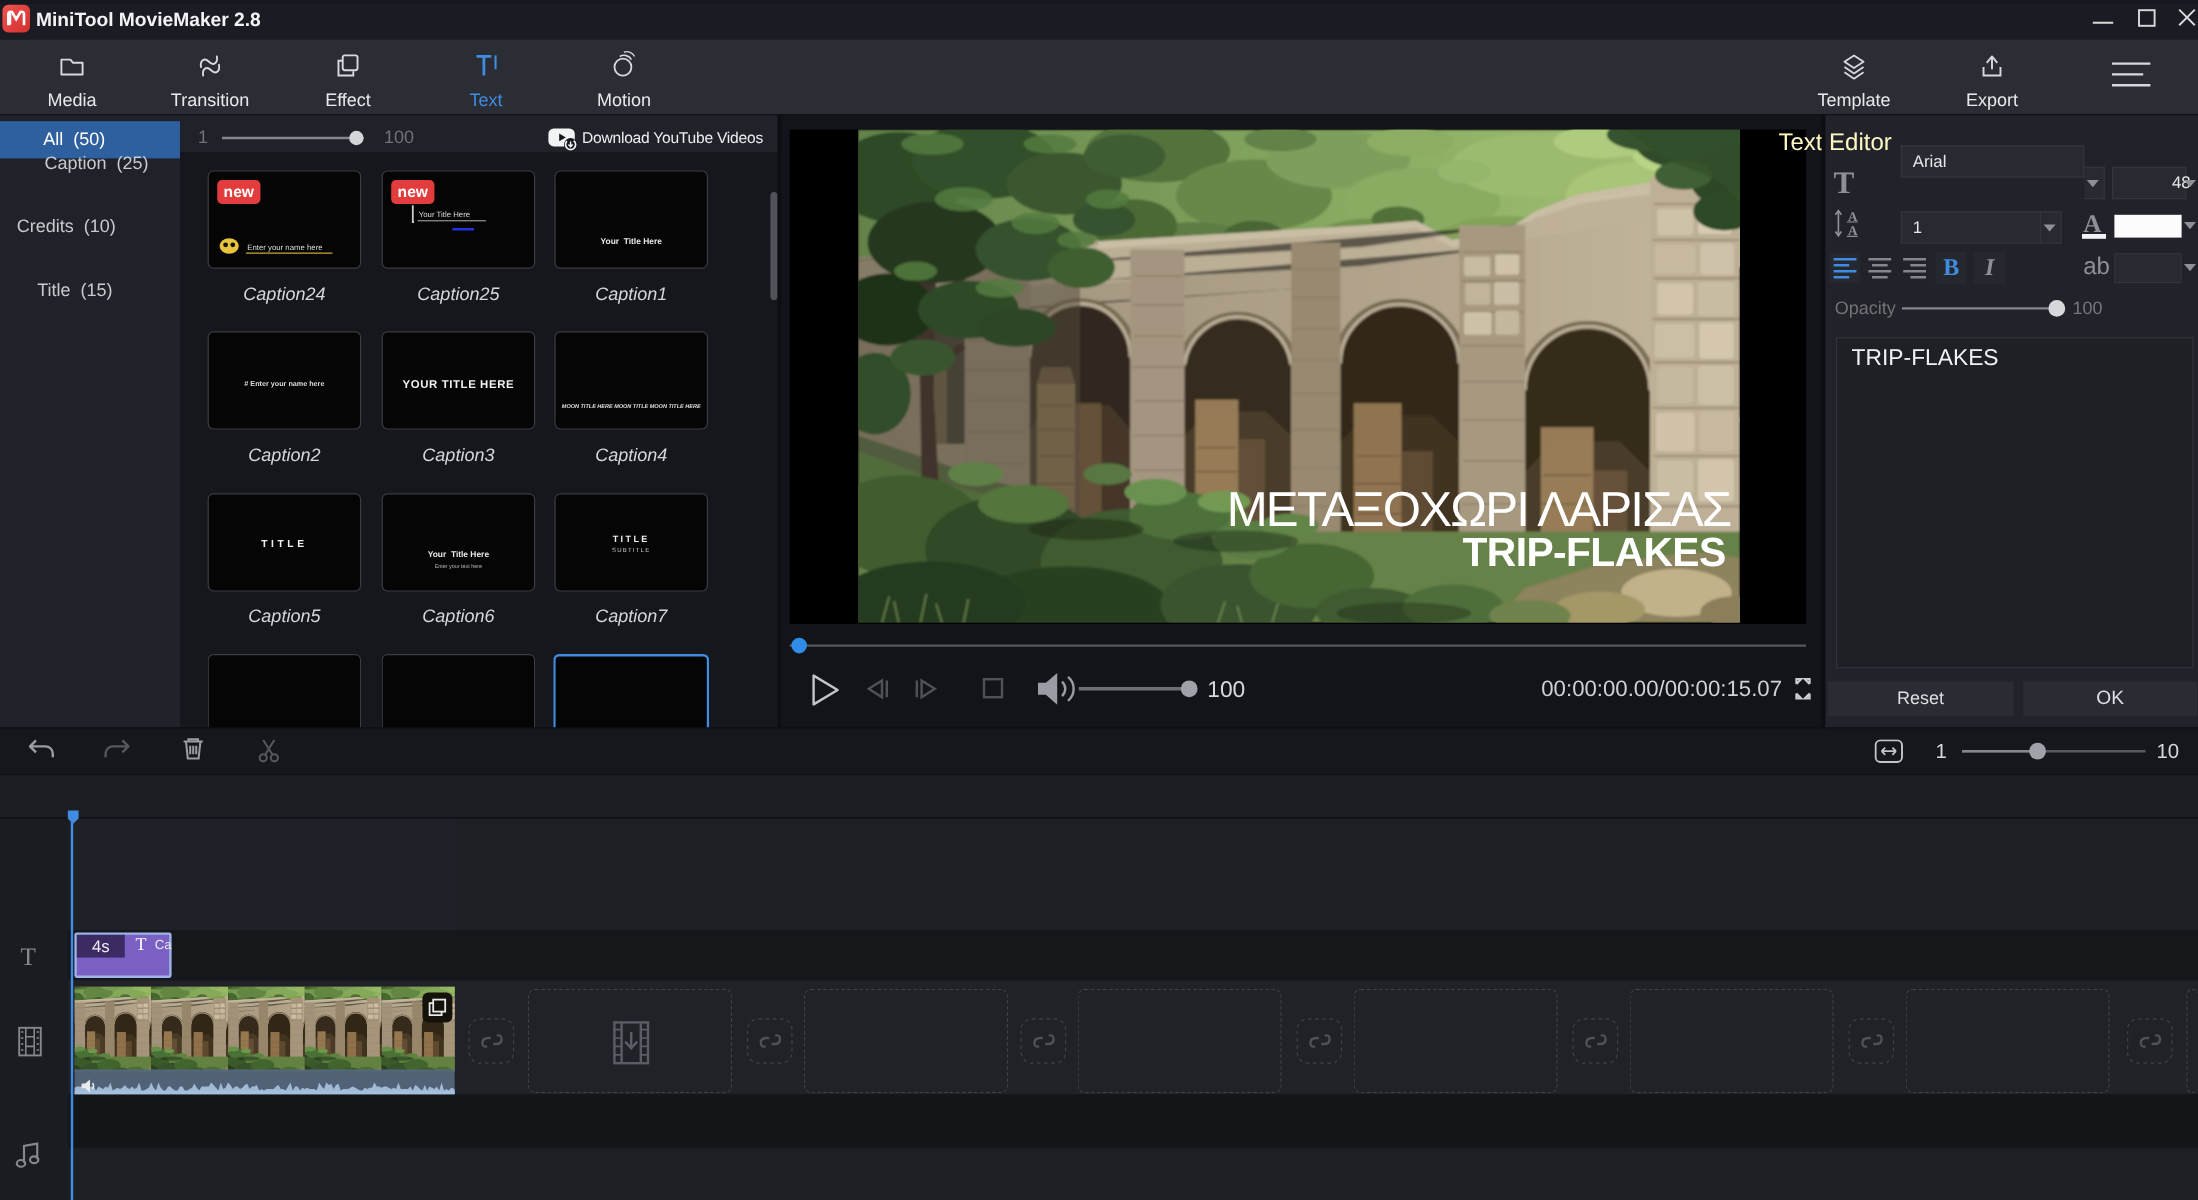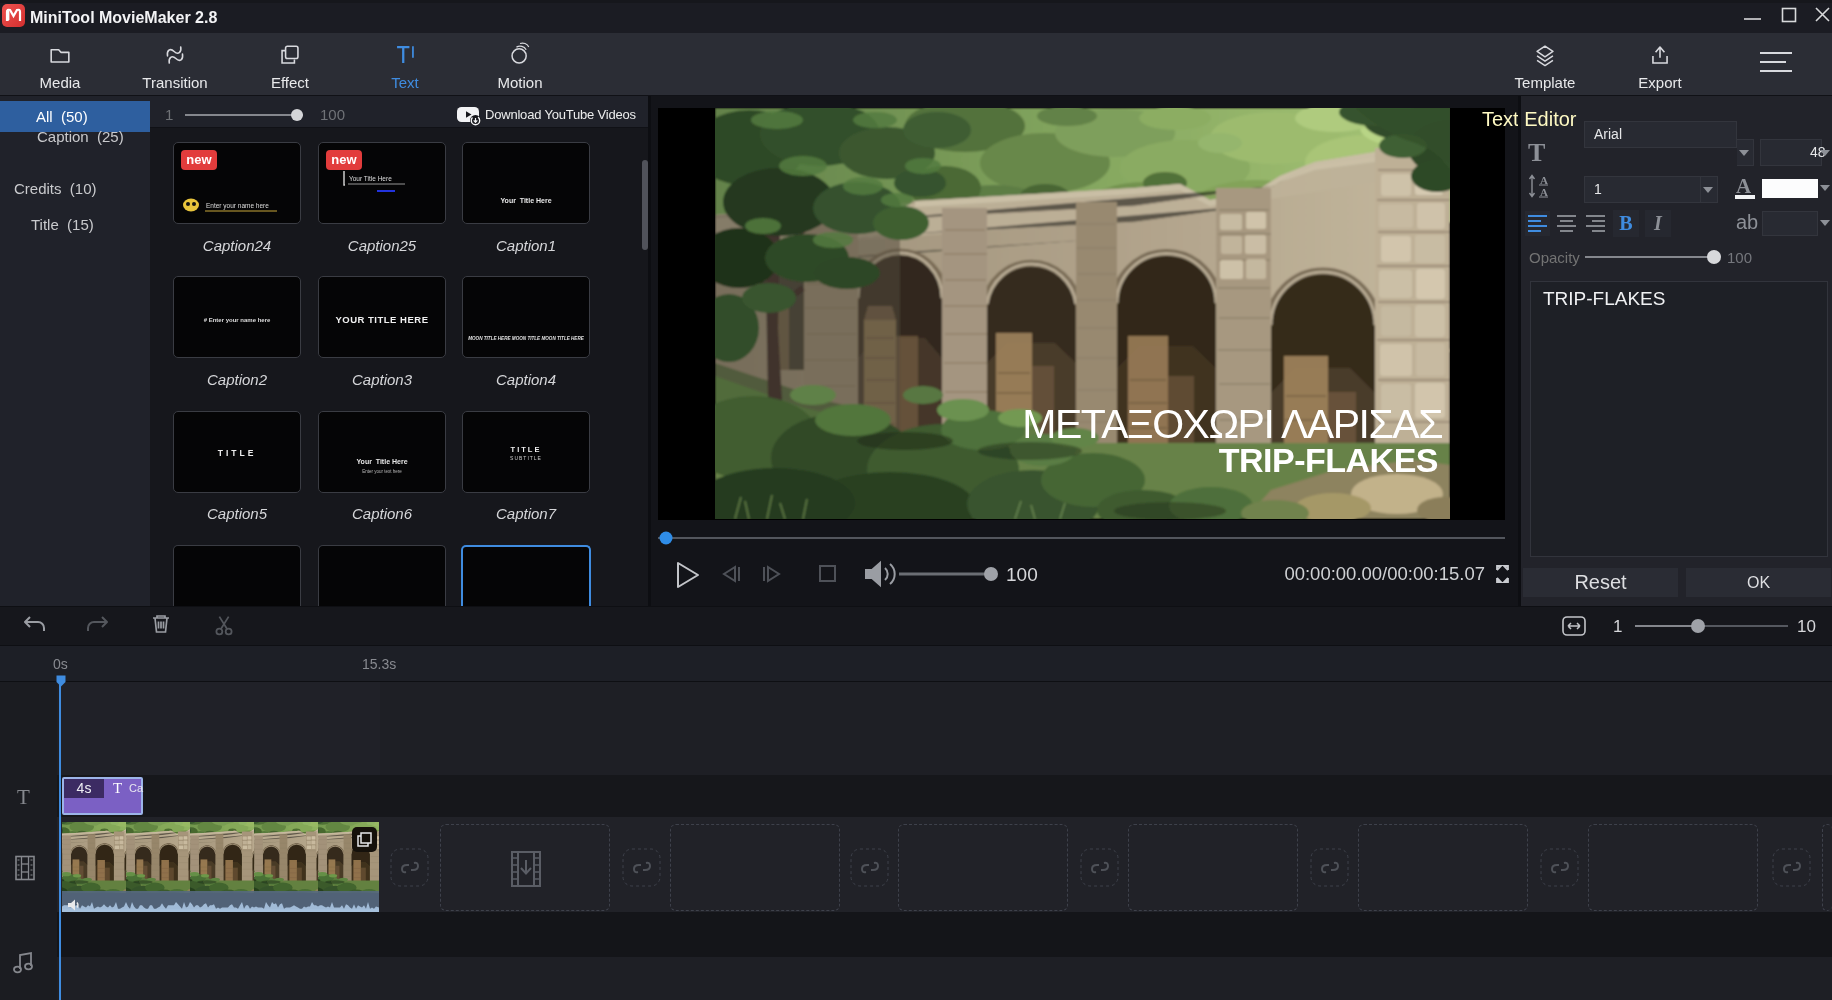--- a/index.html
+++ b/index.html
@@ -130,21 +130,21 @@
   <svg class="abs" style="left:1758px; top:48px;" width="36" height="30">
       <line x1="2" y1="5" x2="34" y2="5" stroke="#d8d9de" stroke-width="2"></line>
       <line x1="2" y1="14" x2="28" y2="14" stroke="#d8d9de" stroke-width="2"></line>
       <line x1="2" y1="23" x2="34" y2="23" stroke="#d8d9de" stroke-width="2"></line>
     </svg>
 
   <div class="abs" id="sidebar">
     <div class="cat sel" style="top:6px;padding-left:36px;">All&nbsp; (50)</div>
     <div class="cat" style="top:26px;margin-left:23px;">Caption&nbsp; (25)</div>
     <div class="cat" style="top:78px;">Credits&nbsp; (10)</div>
-    <div class="cat" style="top:114px;padding-left:31px;">Title&nbsp; (15)</div>
+    <div class="cat" style="top:132px;padding-left:31px;">Title&nbsp; (15)</div>
   </div>
 
   <div class="abs" id="gridpanel"></div>
   <div class="abs" id="gridhead"></div>
   <div class="abs" style="left:165px; top:106px; color:#6f7277; font-size:15px;">1</div>
   <svg class="abs" style="left:183px; top:108px;" width="125" height="14">
     <line x1="2" y1="7" x2="120" y2="7" stroke="#85878d" stroke-width="2"></line>
     <circle cx="114" cy="7" r="6" fill="#d4d5d8"></circle>
   </svg>
   <div class="abs" style="left:320px; top:106px; color:#6f7277; font-size:15px;">100</div>
@@ -560,21 +560,21 @@
   <div class="abs" style="left:1529px; top:249px; color:#737373; font-size:15px;">Opacity</div>
   <svg class="abs" style="left:1583px; top:249px;" width="145" height="16">
     <line x1="2" y1="8" x2="133" y2="8" stroke="#85878d" stroke-width="2"></line>
     <circle cx="131" cy="8" r="7" fill="#d7d8db"></circle>
   </svg>
   <div class="abs" style="left:1727px; top:249px; color:#75777d; font-size:15px;">100</div>
 
   <div class="abs" style="left:1530px; top:281px; width:298px; height:276px; background:#1e2026; border:1px solid #32343c;">
     <span style="position:absolute; left:12px; top:6px; color:#f0f1f3; font-size:19px;">TRIP-FLAKES</span>
   </div>
-  <div class="abs" style="left:1523px; top:568px; width:155px; height:29px; background:#2a2c34; color:#dedfe2; font-size:20px; text-align:center; line-height:29px;">Reset</div>
+  <div class="abs" style="left:1523px; top:568px; width:155px; height:29px; background:#2a2c34; color:#dedfe2; font-size:15px; text-align:center; line-height:29px;">Reset</div>
   <div class="abs" style="left:1686px; top:568px; width:145px; height:29px; background:#2a2c34; color:#dedfe2; font-size:16px; text-align:center; line-height:29px;">OK</div>
 
   <div class="abs" id="timeline"></div>
   <div class="abs" id="tltoolbar"></div>
 
   <svg class="abs" style="left:22px; top:612px;" width="26" height="26" viewBox="0 0 26 26">
       <path d="M8 5 L3 10 L8 15 M3.5 10 H16 a6 6 0 0 1 6 6 v3" fill="none" stroke="#9a9da3" stroke-width="2" stroke-linejoin="round"></path>
     </svg>
   <svg class="abs" style="left:84px; top:612px;" width="26" height="26" viewBox="0 0 26 26">
       <path d="M18 5 L23 10 L18 15 M22.5 10 H10 a6 6 0 0 0 -6 6 v3" fill="none" stroke="#54575d" stroke-width="2" stroke-linejoin="round"></path>
@@ -594,24 +594,20 @@
       <path d="M6 10 H18 M6 10 l3 -3 M6 10 l3 3 M18 10 l-3 -3 M18 10 l-3 3" stroke="#c3c5c9" stroke-width="1.5" fill="none"></path>
     </svg>
   <div class="abs" style="left:1613px; top:617px; color:#d6d7da; font-size:17px;">1</div>
   <svg class="abs" style="left:1630px; top:618px;" width="165" height="16">
     <line x1="5" y1="8" x2="158" y2="8" stroke="#55585f" stroke-width="2"></line>
     <line x1="5" y1="8" x2="68" y2="8" stroke="#85878d" stroke-width="2"></line>
     <circle cx="68" cy="8" r="7" fill="#9fa2a8"></circle>
   </svg>
   <div class="abs" style="left:1797px; top:617px; color:#d6d7da; font-size:17px;">10</div>
 
-  <div class="abs" id="ruler">
-    <span class="abs" style="left:53px; top:11px;">0s</span>
-    <span class="abs" style="left:362px; top:11px;">15.3s</span>
-  </div>
 
   <div class="abs" style="left:0px; top:682px; width:1832px; height:93px; background:#1e1f25;"></div>
   <div class="abs" style="left:60px; top:682px; width:320px; height:93px; background:#202128;"></div>
   <div class="abs" style="left:0px; top:775px; width:1832px; height:42px; background:#16171b;"></div>
   <div class="abs" style="left:0px; top:817px; width:1832px; height:95px; background:#212228;"></div>
   <div class="abs" style="left:0px; top:912px; width:1832px; height:45px; background:#141519;"></div>
   <div class="abs" style="left:0px; top:957px; width:1832px; height:43px; background:#1e1f25;"></div>
   <div class="abs" style="left:0px; top:682px; width:57px; height:318px; background:#1b1c21;"></div>
 
   <div class="abs" style="left:17px; top:785px; color:#85878d; font-size:21px; font-family:'Liberation Serif',serif;">T</div>

